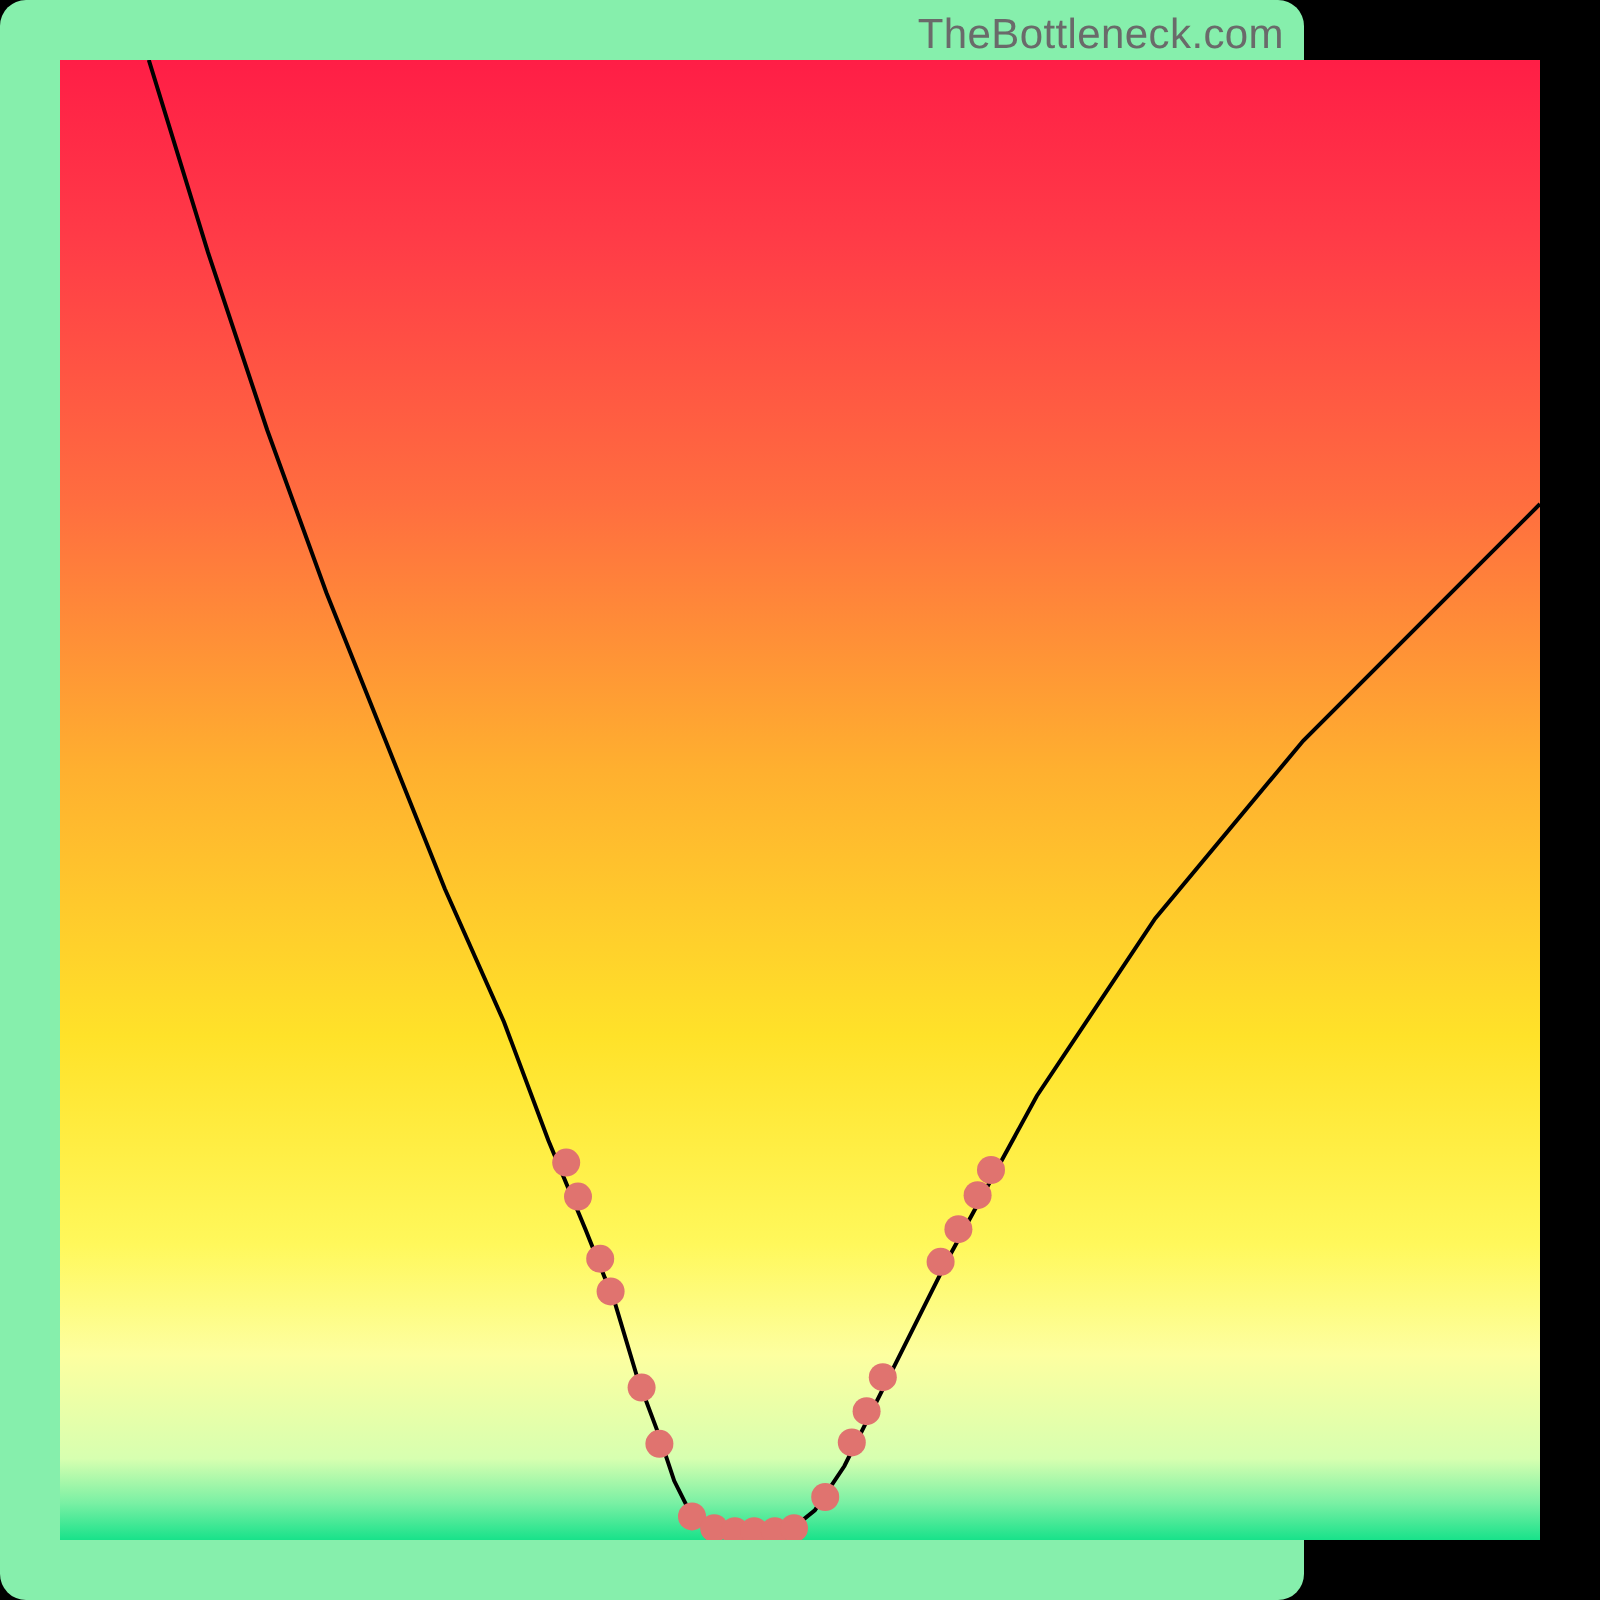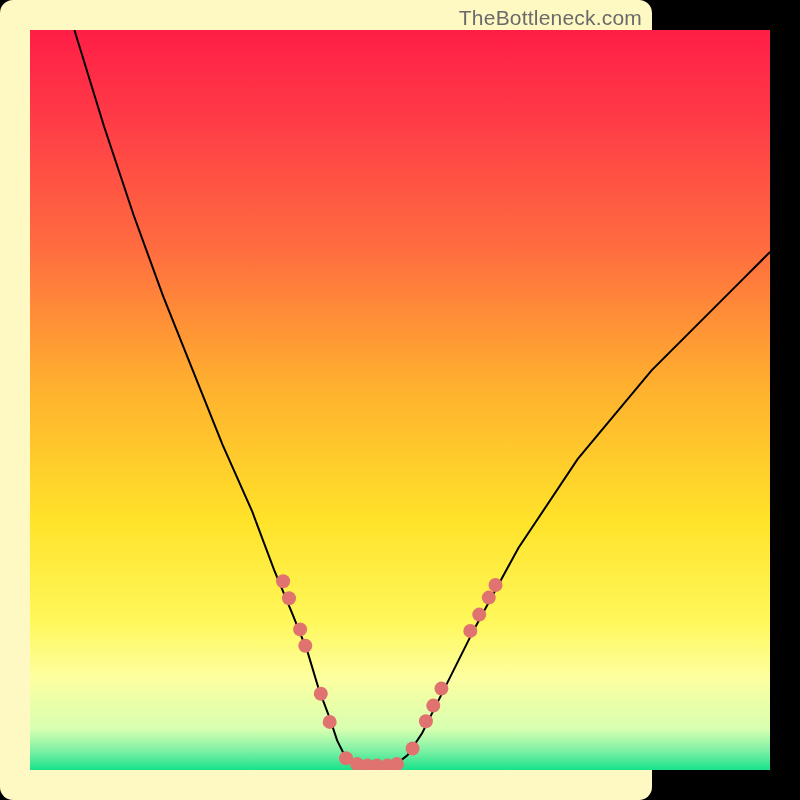--- a/index.html
+++ b/index.html
@@ -10,21 +10,21 @@
     background: #000;
     overflow: hidden;
     font-family: Arial, Helvetica, sans-serif;
   }
   .frame {
     position: absolute;
     left: 0;
     top: 0;
     width: 652px;
     height: 800px;
-    background: #fef9c3;
+    background: #86efac;
     border-radius: 13px;
   }
   .plot {
     position: absolute;
     left: 30px;
     top: 30px;
     width: 740px;
     height: 740px;
     overflow: hidden;
   }

